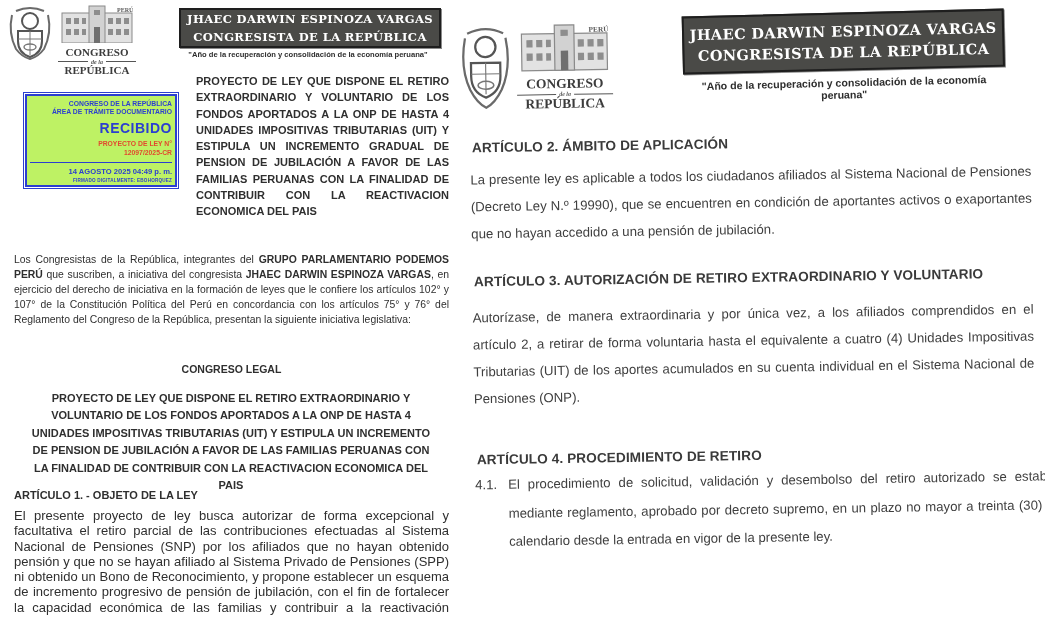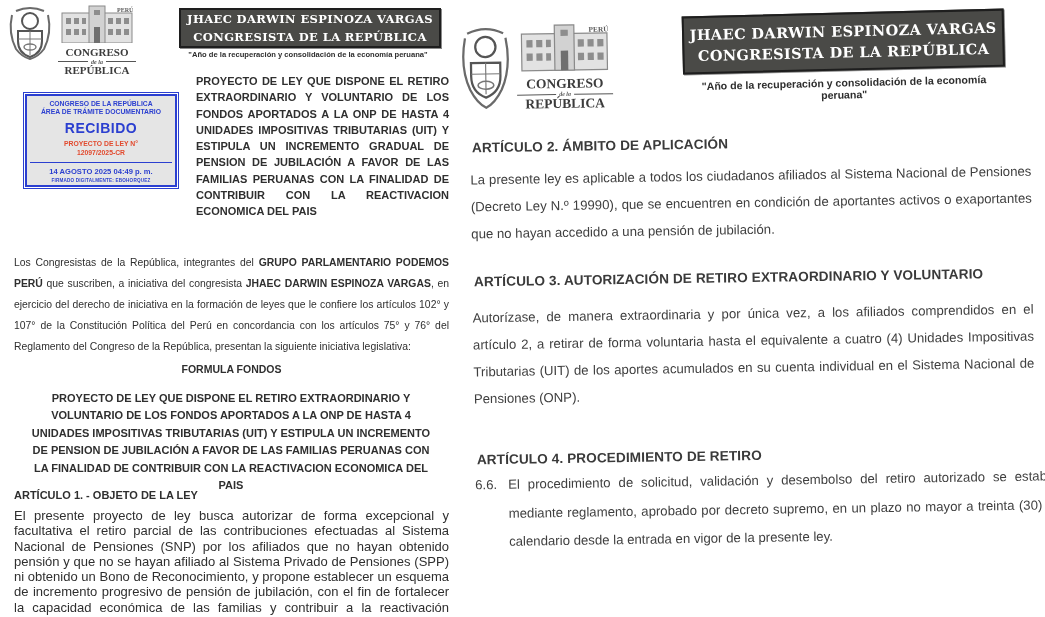--- a/index.html
+++ b/index.html
@@ -22,34 +22,34 @@
     background:#4a4a47;border:2px solid #1e1e1e;color:#fff;
     font-family:"DejaVu Serif", serif;font-weight:700;text-align:center;
     display:flex;flex-direction:column;justify-content:center;gap:4px;
     box-shadow:1px 1px 0 #8a8a8a;
   }
   .slogan{font-weight:700;color:#2e2e2e;text-align:center;}
 
   
   .stamp{
     border:2px solid #2b3fd0;outline:1px solid #2b3fd0;outline-offset:1px;
-    background:#e5e5e5;text-align:center;padding:4px 3px 2px 3px;
+    background:#bef264;text-align:right;padding:4px 3px 2px 3px;
   }
   .stamp .s-blue{color:#2b3fd0;}
   .stamp .s-red{color:#e24a2e;}
   .stamp .s-sm{font-size:6.8px;font-weight:700;line-height:1.25;}
   .stamp .s-recibido{font-size:14px;font-weight:700;letter-spacing:.5px;margin:3px 0 4px 0;}
   .stamp .s-proj{font-size:6.8px;font-weight:700;line-height:1.3;}
   .stamp .s-date{font-size:7.6px;font-weight:700;border-top:1px solid #2b3fd0;margin-top:4px;padding-top:4px;}
   .stamp .s-signed{font-size:4.6px;font-weight:600;margin-top:2px;letter-spacing:.2px;}
 
   
   .t-justify{text-align:justify;}
   .title-main{font-weight:700;font-size:11px;line-height:16.3px;color:#2f2f2f;}
-  .intro{font-size:10.4px;line-height:21px;color:#2f2f2f;}
+  .intro{font-size:10.4px;line-height:15px;color:#2f2f2f;}
   .formula-h{font-weight:700;font-size:10.5px;text-align:center;color:#2f2f2f;}
   .formula-t{font-weight:700;font-size:11px;line-height:17.4px;text-align:center;color:#2f2f2f;}
   .art1-h{font-weight:700;font-size:11px;color:#2f2f2f;}
   .art1-b{font-size:13px;line-height:15.3px;color:#2f2f2f;}
 
   
   .rp-rotate{position:absolute;left:0;top:0;width:587px;height:617px;transform:rotate(-0.9deg);transform-origin:50% 45%;}
   .rart-h{font-weight:700;font-size:13.6px;color:#3a3a3a;letter-spacing:.1px;}
   .rbody{font-size:13.2px;line-height:27px;color:#3f3f3f;}
   .ritem{position:relative;padding-left:33px;font-size:13.2px;line-height:28.5px;color:#3f3f3f;}
@@ -125,21 +125,21 @@
       <div class="s-proj s-red">PROYECTO DE LEY N°</div>
       <div class="s-proj s-red">12097/2025-CR</div>
       <div class="s-date s-blue">14 AGOSTO 2025  04:49 p. m.</div>
       <div class="s-signed s-blue">FIRMADO DIGITALMENTE: EBOHORQUEZ</div>
     </div>
 
     <div class="abs title-main t-justify" style="left:196px;top:73px;width:253px;">PROYECTO DE LEY QUE DISPONE EL RETIRO EXTRAORDINARIO Y VOLUNTARIO DE LOS FONDOS APORTADOS A LA ONP DE HASTA 4 UNIDADES IMPOSITIVAS TRIBUTARIAS (UIT) Y ESTIPULA UN INCREMENTO GRADUAL DE PENSION DE JUBILACIÓN A FAVOR DE LAS FAMILIAS PERUANAS CON LA FINALIDAD DE CONTRIBUIR CON LA REACTIVACION ECONOMICA DEL PAIS</div>
 
     <div class="abs intro t-justify" style="left:14px;top:252px;width:435px;"><span>Los Congresistas de la República, integrantes del </span><b>GRUPO PARLAMENTARIO PODEMOS PERÚ</b><span> que suscriben, a iniciativa del congresista </span><b>JHAEC DARWIN ESPINOZA VARGAS</b><span>, en ejercicio del derecho de iniciativa en la formación de leyes que le confiere los artículos 102° y 107° de la Constitución Política del Perú en concordancia con los artículos 75° y 76° del Reglamento del Congreso de la República, presentan la siguiente iniciativa legislativa:</span></div>
 
-    <div class="abs formula-h" style="left:14px;top:363px;width:435px;">FORMULA FONDOS</div>
+    <div class="abs formula-h" style="left:14px;top:363px;width:435px;">CONGRESO LEGAL</div>
     <div class="abs formula-t" style="left:30px;top:390px;width:402px;">PROYECTO DE LEY QUE DISPONE EL RETIRO EXTRAORDINARIO Y VOLUNTARIO DE LOS FONDOS APORTADOS A LA ONP DE HASTA 4 UNIDADES IMPOSITIVAS TRIBUTARIAS (UIT) Y ESTIPULA UN INCREMENTO DE PENSION DE JUBILACIÓN A FAVOR DE LAS FAMILIAS PERUANAS CON LA FINALIDAD DE CONTRIBUIR CON LA REACTIVACION ECONOMICA DEL PAIS</div>
 
     <div class="abs art1-h" style="left:14px;top:489px;width:435px;">ARTÍCULO 1. - OBJETO DE LA LEY</div>
     <div class="abs art1-b t-justify" style="left:14px;top:508px;width:435px;">El presente proyecto de ley busca autorizar de forma excepcional y facultativa el retiro parcial de las contribuciones efectuadas al Sistema Nacional de Pensiones (SNP) por los afiliados que no hayan obtenido pensión y que no se hayan afiliado al Sistema Privado de Pensiones (SPP) ni obtenido un Bono de Reconocimiento, y propone establecer un esquema de incremento progresivo de pensión de jubilación, con el fin de fortalecer la capacidad económica de las familias y contribuir a la reactivación económica nacional.</div>
   </div>
 
   <div class="abs" style="left:458px;top:0;width:587px;height:617px;">
     <div class="rp-rotate">
 
       <div class="abs logo" style="left:4px;top:18px;">
@@ -198,19 +198,19 @@
 
       <div class="abs rart-h" style="left:16px;top:136px;width:560px;">ARTÍCULO 2. ÁMBITO DE APLICACIÓN</div>
       <div class="abs rbody t-justify" style="left:14px;top:162px;width:561px;">La presente ley es aplicable a todos los ciudadanos afiliados al Sistema Nacional de Pensiones (Decreto Ley N.º 19990), que se encuentren en condición de aportantes activos o exaportantes que no hayan accedido a una pensión de jubilación.</div>
 
       <div class="abs rart-h" style="left:16px;top:270px;width:570px;">ARTÍCULO 3. AUTORIZACIÓN DE RETIRO EXTRAORDINARIO Y VOLUNTARIO</div>
       <div class="abs rbody t-justify" style="left:14px;top:300px;width:561px;">Autorízase, de manera extraordinaria y por única vez, a los afiliados comprendidos en el artículo 2, a retirar de forma voluntaria hasta el equivalente a cuatro (4) Unidades Impositivas Tributarias (UIT) de los aportes acumulados en su cuenta individual en el Sistema Nacional de Pensiones (ONP).</div>
 
       <div class="abs rart-h" style="left:16px;top:448px;width:560px;">ARTÍCULO 4. PROCEDIMIENTO DE RETIRO</div>
 
       <div class="abs ritem t-justify" style="left:14px;top:467px;width:563px;">
-        <span class="num">6.6.</span>
+        <span class="num">4.1.</span>
         <span>El procedimiento de solicitud, validación y desembolso del retiro autorizado se establece mediante reglamento, aprobado por decreto supremo, en un plazo no mayor a treinta (30) días calendario desde la entrada en vigor de la presente ley.</span>
       </div>
 
     </div>
   </div>
 </div>
 
 </body></html>

